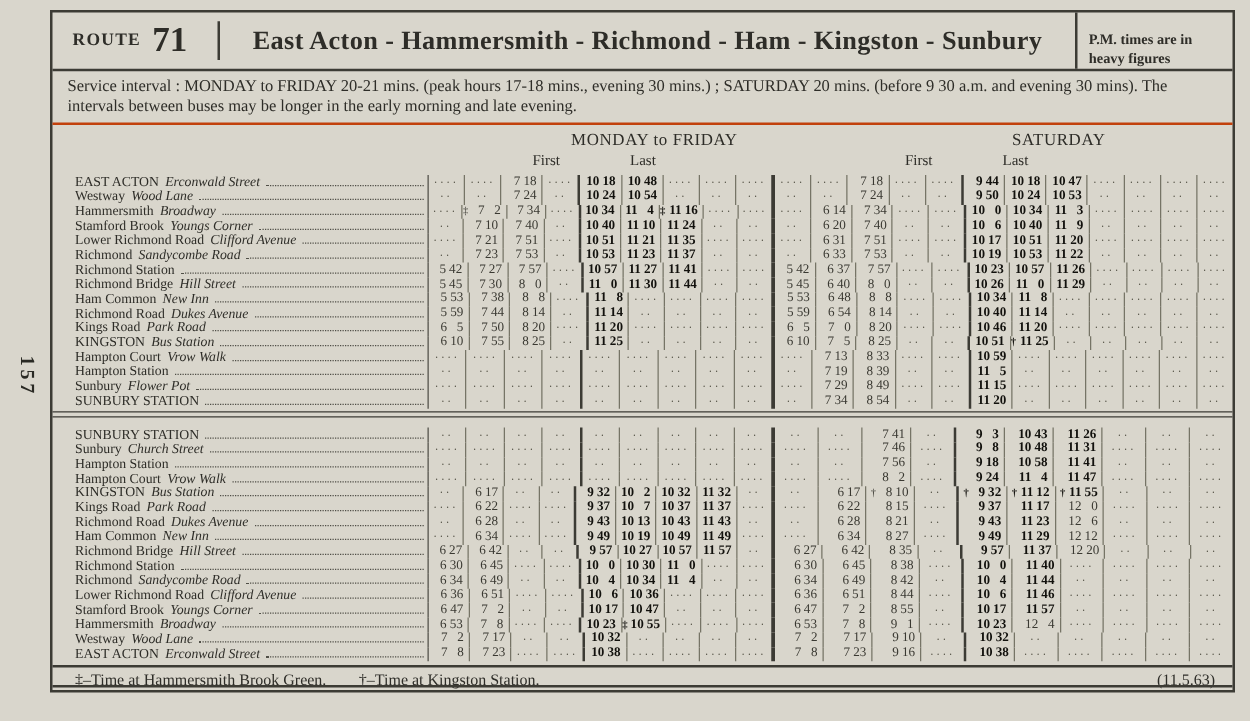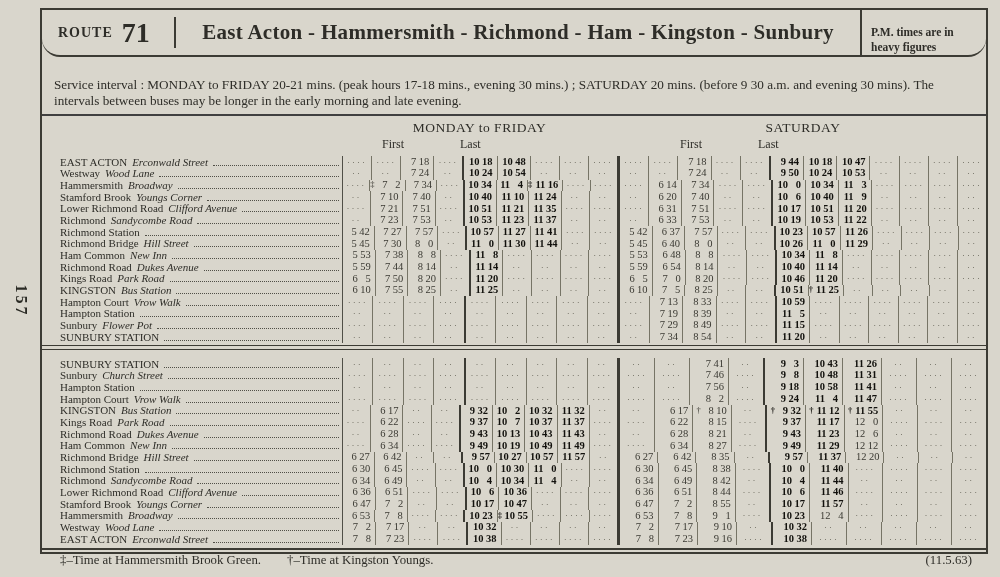--- a/index.html
+++ b/index.html
@@ -15,35 +15,35 @@
     transform:rotate(90deg);transform-origin:center;color:#2a2a24;
   }
   .frame{
     position:absolute;left:40px;top:8px;width:948px;height:546px;
     border:2px solid #3c3b34;box-sizing:border-box;background:#d9d6cc;
   }
   .frame::after{ 
     content:"";position:absolute;left:0;right:0;bottom:2px;height:2px;background:#3c3b34;
   }
   
-  .hdr{display:flex;align-items:stretch;height:45px;border-bottom:2px solid #3c3b34;border-radius:18px;}
+  .hdr{display:flex;align-items:stretch;height:45px;border-bottom:2px solid #3c3b34;}
   .hdr-route{display:flex;align-items:center;padding-left:16px;width:132px;box-sizing:border-box;}
   .route-word{font-weight:bold;font-size:14px;letter-spacing:1px;margin-right:9px;}
   .route-num{font-weight:bold;font-size:28px;line-height:1;}
   .hdr-vdiv{width:2px;background:#3c3b34;margin:7px 0;}
   .hdr-title{flex:1;display:flex;align-items:center;justify-content:center;
     font-weight:bold;font-size:21px;letter-spacing:.3px;}
   .hdr-pm{width:126px;box-sizing:border-box;border-left:2px solid #3c3b34;
     display:flex;align-items:center;padding:16px 6px 2px 9px;
     font-weight:bold;font-size:11.5px;line-height:1.3;}
   
-  .note{padding:20px 10px 5px 12px;font-size:13.2px;line-height:1.22;
-    border-bottom:2px solid #404040;}
+  .note{padding:4px 10px 5px 12px;font-size:13.2px;line-height:1.22;
+    border-bottom:2px solid #c2410c;}
   
-  .tbl-head{position:relative;height:40px;font-size:13.5px;}
+  .tbl-head{position:relative;height:40px;font-size:13.5px;margin-left:44px;}
   .dayhdr{position:absolute;top:4px;text-align:center;letter-spacing:.5px;}
   .sub{position:absolute;top:21px;font-size:12px;}
   
   .rows{}
   .row{display:flex;height:11.7px;align-items:center;}
   .station{width:300px;box-sizing:border-box;display:flex;align-items:baseline;
     padding-left:18px;font-size:11px;white-space:nowrap;overflow:hidden;line-height:1;}
   .st-place{font-style:italic;margin-left:5px;}
   .leader{flex:1;border-bottom:1px dotted #504f47;margin:0 3px 2px 5px;min-width:8px;}
   .cells{display:flex;box-sizing:border-box;height:100%;}
@@ -1890,18 +1890,18 @@
           <div class="cell dots">····</div>
           <div class="cell dots">····</div>
           <div class="cell dots">····</div>
           <div class="cell dots">····</div>
         </div>
       </div>
     </div>
 
   <div class="footer">
     <div>
-      <span>‡–Time at Hammersmith </span><span class="fn-italic">Brook Green.</span><span class="fn-gap"></span><span>†–Time at Kingston Youngs.</span>
+      <span>‡–Time at Hammersmith </span><span class="fn-italic">Brook Green.</span><span class="fn-gap"></span><span>†–Time at Kingston Station.</span>
     </div>
     <div>(11.5.63)</div>
   </div>
 
 </div>
 
 </body></html>

